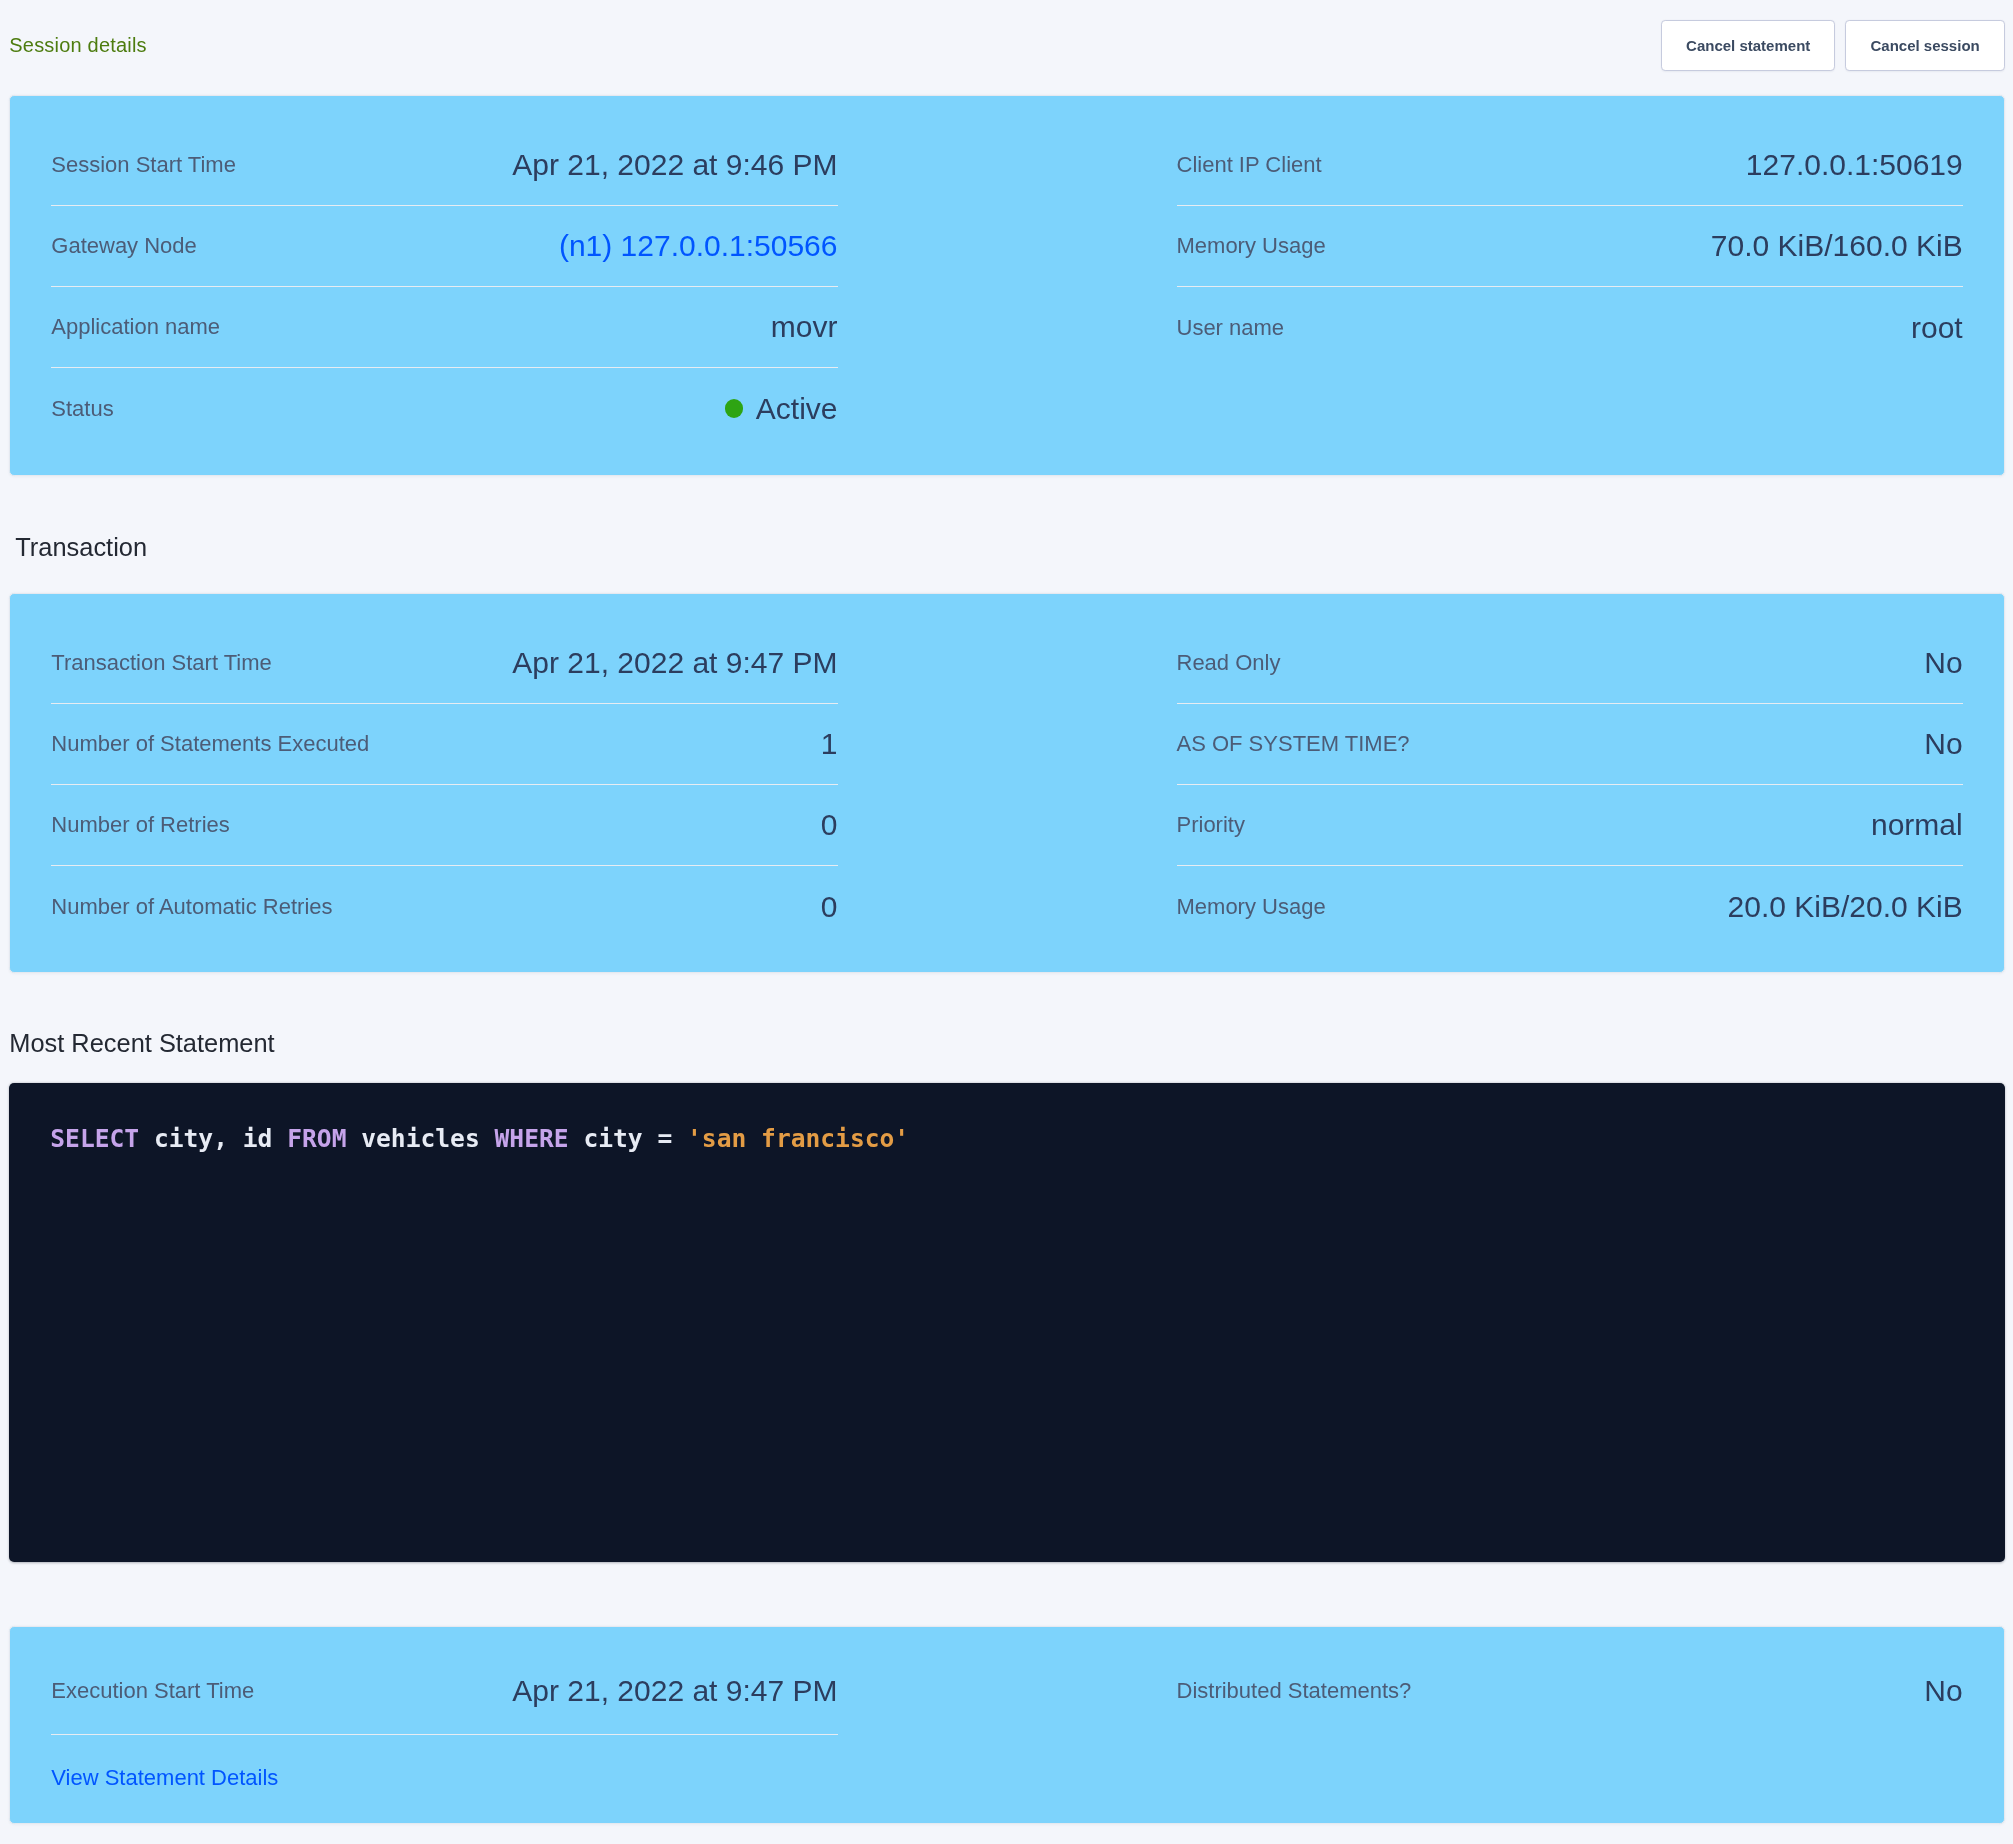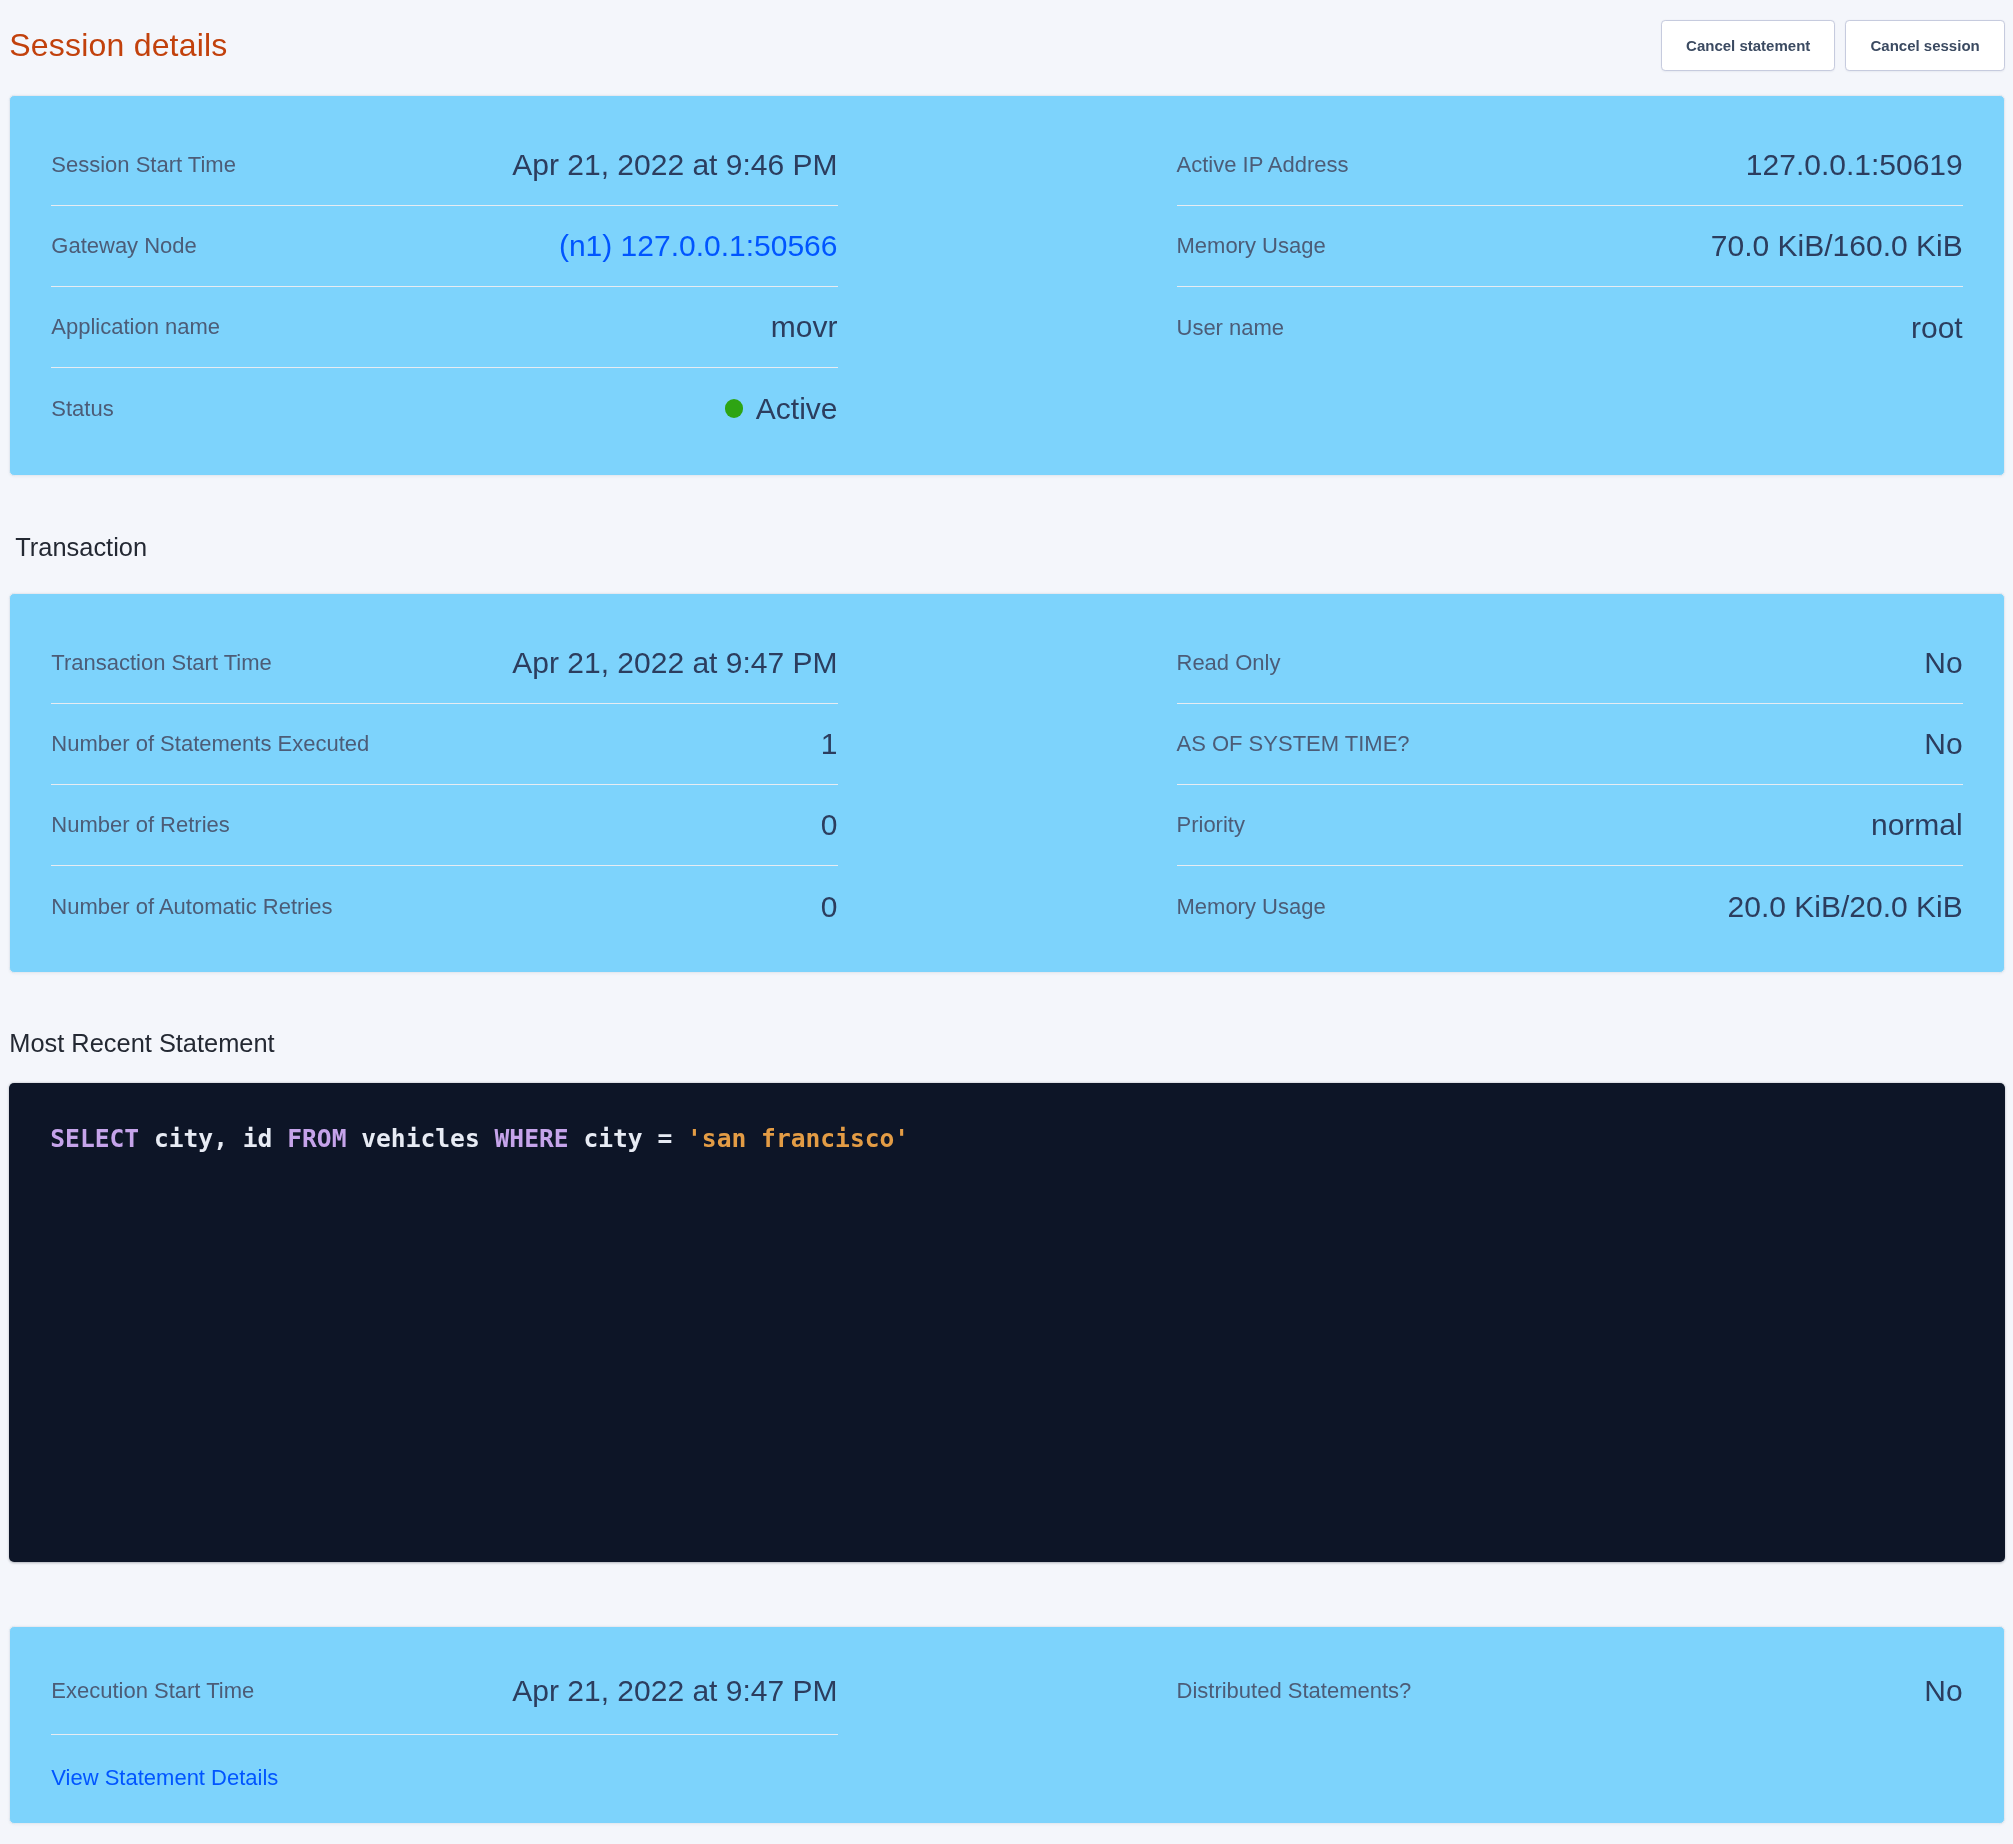--- a/index.html
+++ b/index.html
@@ -13,23 +13,23 @@
 
   
   .page-header {
     height: 95px;
     display: flex;
     align-items: center;
     justify-content: space-between;
     padding: 12px 0 15.3px 0;
   }
   .page-title {
-    font-size: 32px;
+    font-size: 20px;
     font-weight: 500;
-    color: #c2410c;
+    color: #4d7c0f;
     letter-spacing: 0.2px;
   }
   .header-actions { display: flex; gap: 10.2px; }
   .btn {
     height: 51px;
     padding: 0 24px;
     background: #ffffff;
     border: 0.8px solid #c6cbde;
     border-radius: 4.2px;
     font-family: inherit;
@@ -147,21 +147,21 @@
       <div class="row no-b">
         <span class="row-label">Status</span>
         <span class="row-value status-value">
           <span class="status-dot"></span>
           <span>Active</span>
         </span>
       </div>
     </div>
     <div class="col">
       <div class="row">
-        <span class="row-label">Active IP Address</span>
+        <span class="row-label">Client IP Client</span>
         <span class="row-value">127.0.0.1:50619</span>
       </div>
       <div class="row">
         <span class="row-label">Memory Usage</span>
         <span class="row-value">70.0 KiB/160.0 KiB</span>
       </div>
       <div class="row no-b">
         <span class="row-label">User name</span>
         <span class="row-value">root</span>
       </div>

